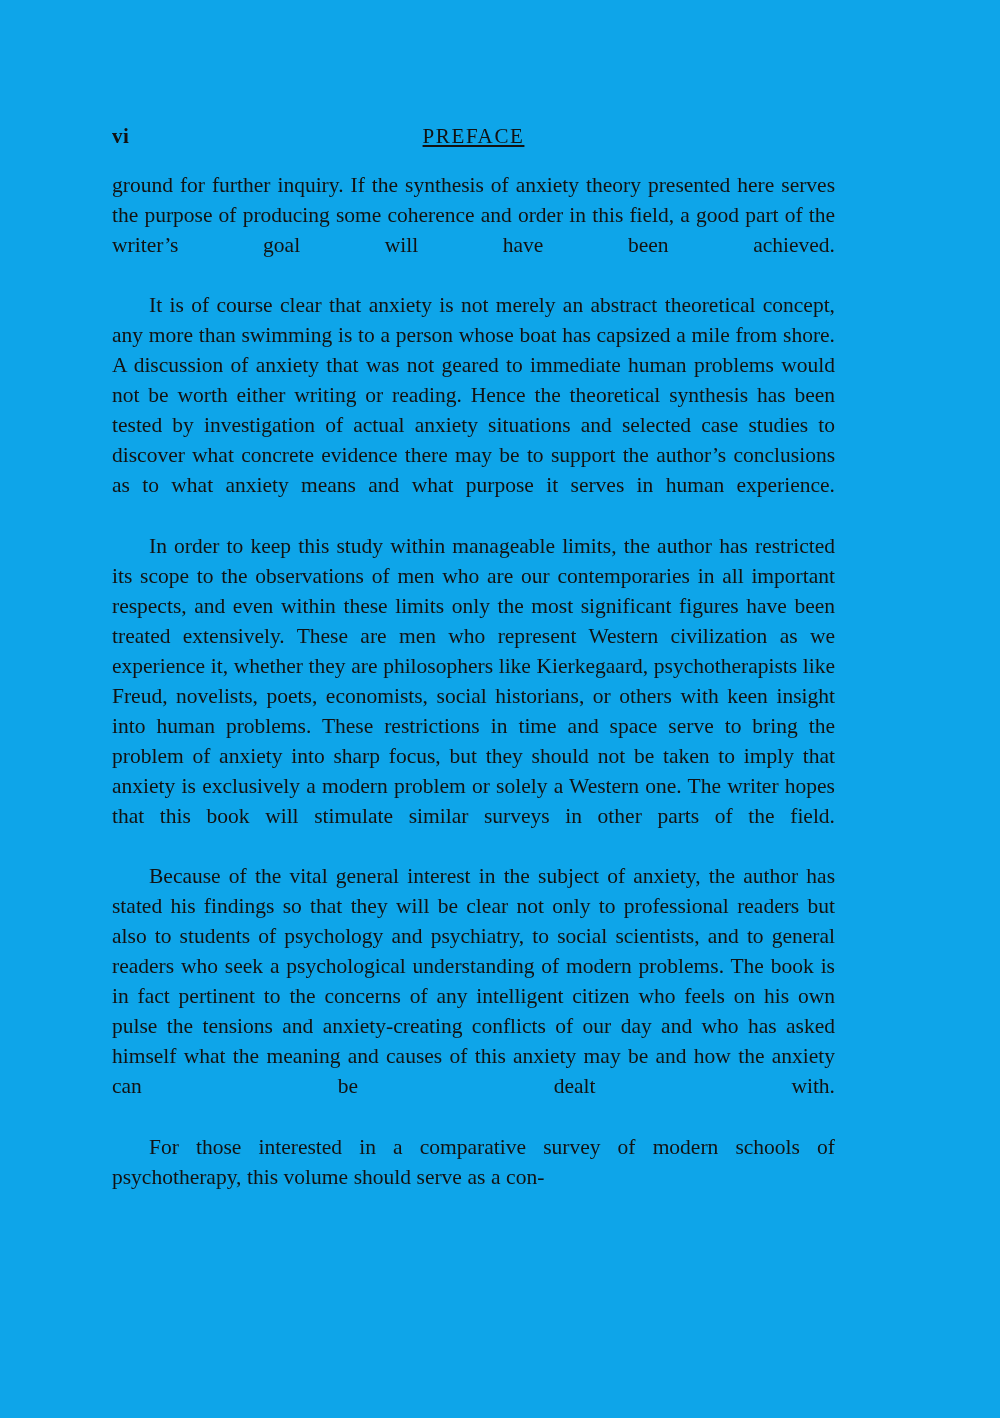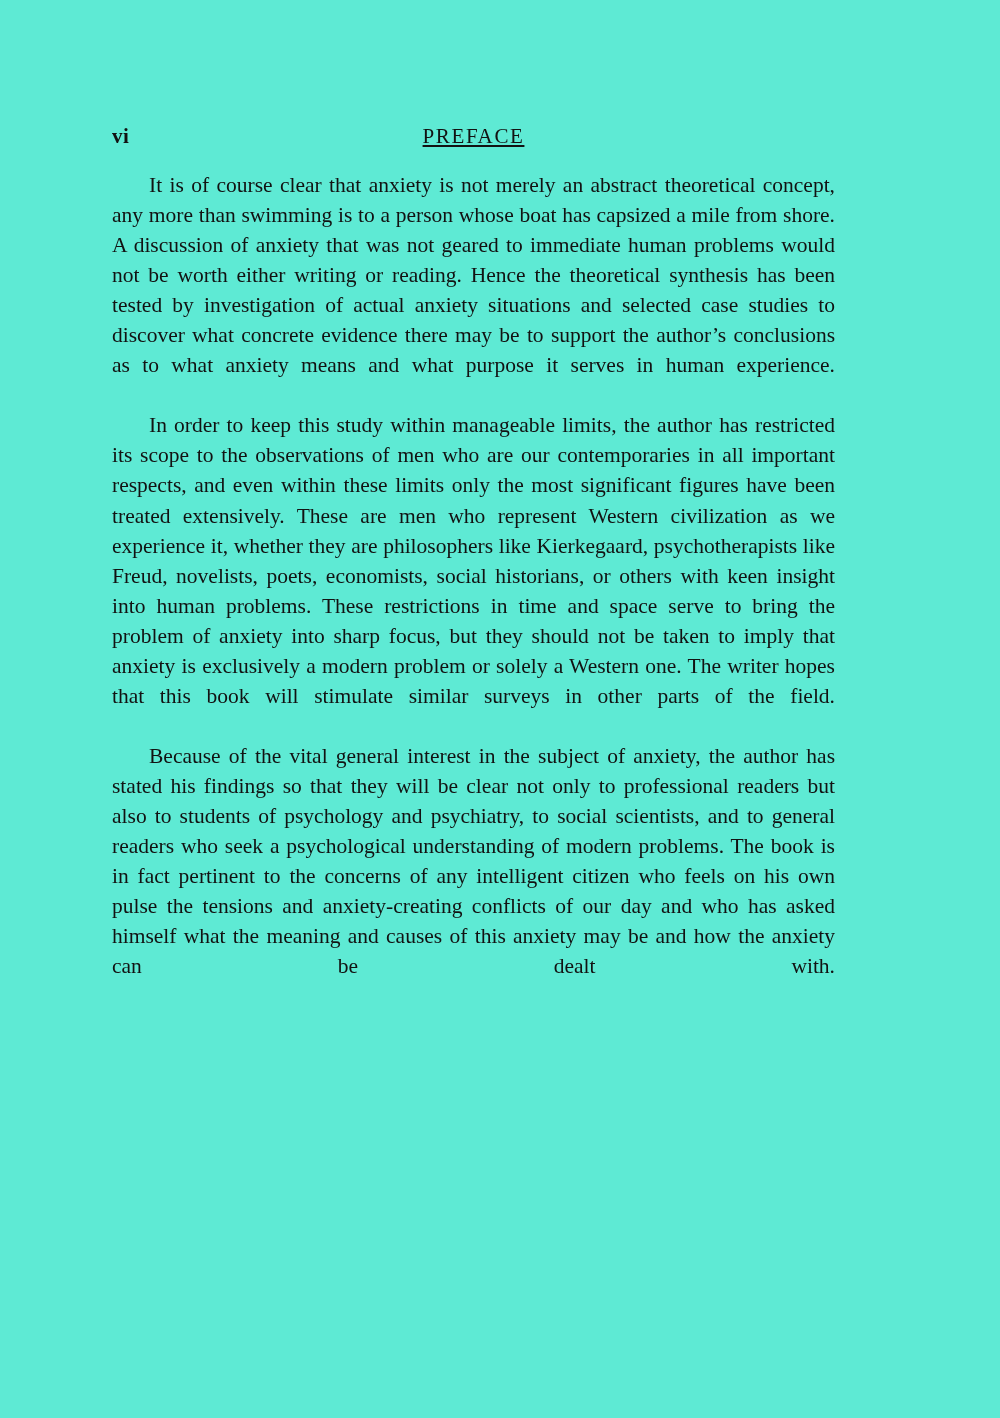--- a/index.html
+++ b/index.html
@@ -16,21 +16,21 @@
     font-family: "Liberation Serif", "DejaVu Serif", serif;
     color: #121212;
     -webkit-font-smoothing: antialiased;
   }
 
   .page {
     position: absolute;
     left: 0; top: 0;
     width: 1000px;
     height: 1418px;
-    background: #5eead4;
+    background: #0ea5e9;
   }
 
   
   .running-head {
     position: absolute;
     left: 112px;
     top: 122px;
     width: 723px;
     height: 30px;
   }
@@ -90,18 +90,20 @@
 <body>
 
 <div class="page">
 
   <div class="running-head">
     <span class="folio">vi</span>
     <span class="head-title">PREFACE</span>
   </div>
 
   <div class="text-block">
+    <p class="first">ground for further inquiry.  If the synthesis of anxiety theory presented here serves the purpose of producing some coherence and order in this field, a good part of the writer’s goal will have been achieved.</p>
     <p>It is of course clear that anxiety is not merely an abstract theoretical concept, any more than swimming is to a person whose boat has capsized a mile from shore.  A discussion of anxiety that was not geared to immediate human problems would not be worth either writing or reading.  Hence the theoretical synthesis has been tested by investigation of actual anxiety situations and selected case studies to discover what concrete evidence there may be to support the author’s conclusions as to what anxiety means and what purpose it serves in human experience.</p>
     <p>In order to keep this study within manageable limits, the author has restricted its scope to the observations of men who are our contemporaries in all important respects, and even within these limits only the most significant figures have been treated extensively.  These are men who represent Western civilization as we experience it, whether they are philosophers like Kierkegaard, psychotherapists like Freud, novelists, poets, economists, social historians, or others with keen insight into human problems.  These restrictions in time and space serve to bring the problem of anxiety into sharp focus, but they should not be taken to imply that anxiety is exclusively a modern problem or solely a Western one.  The writer hopes that this book will stimulate similar surveys in other parts of the field.</p>
     <p>Because of the vital general interest in the subject of anxiety, the author has stated his findings so that they will be clear not only to professional readers but also to students of psychology and psychiatry, to social scientists, and to general readers who seek a psychological understanding of modern problems.  The book is in fact pertinent to the concerns of any intelligent citizen who feels on his own pulse the tensions and anxiety-creating conflicts of our day and who has asked himself what the meaning and causes of this anxiety may be and how the anxiety can be dealt with.</p>
+    <p class="ragged-end">For those interested in a comparative survey of modern schools of psychotherapy, this volume should serve as a con-</p>
   </div>
 
 </div>
 
 </body></html>

